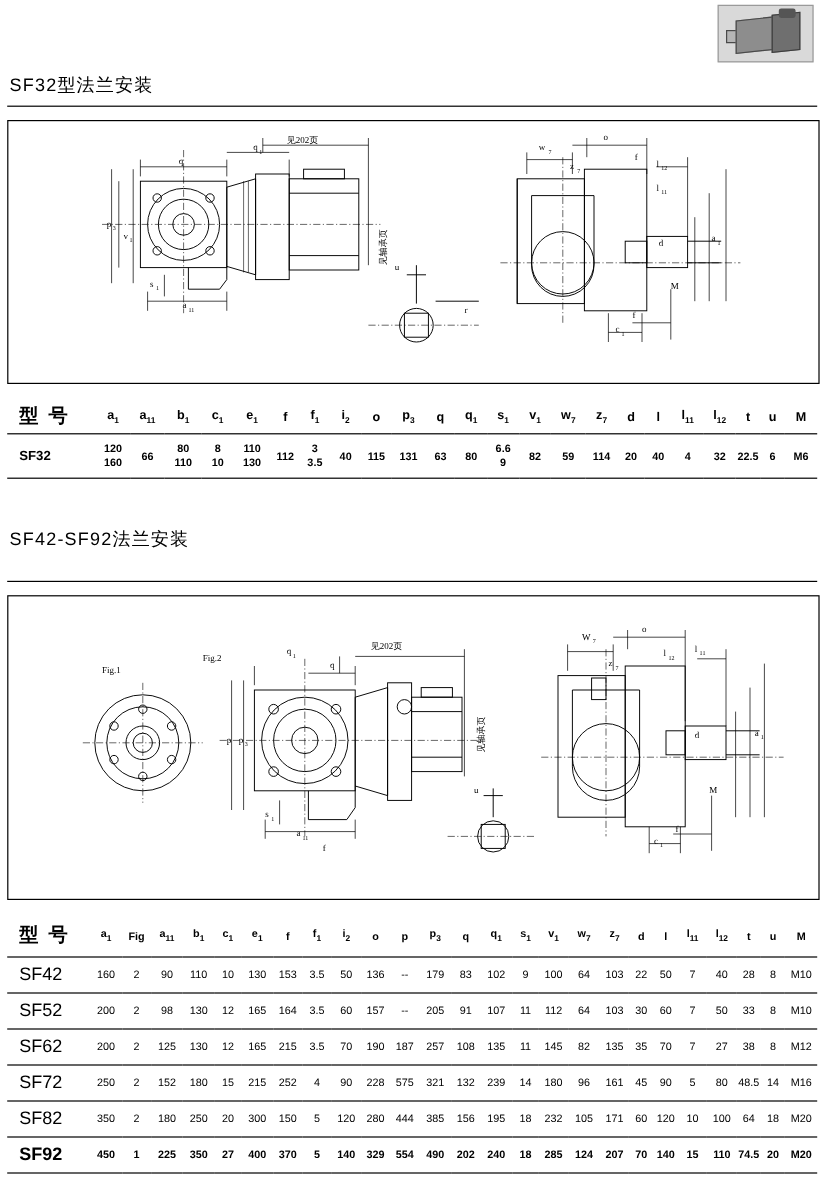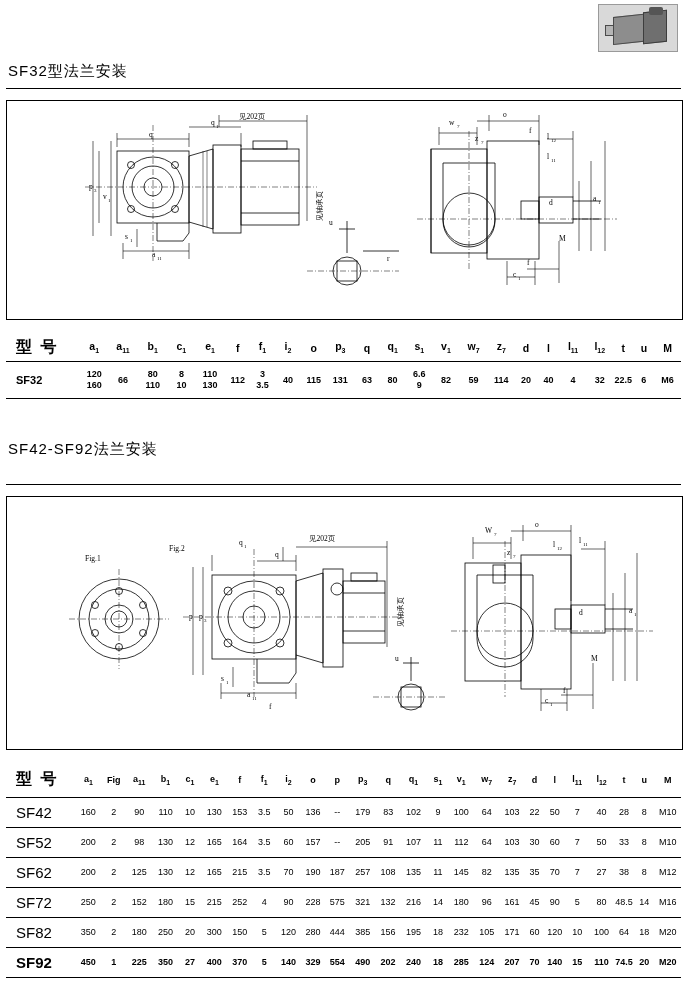--- a/index.html
+++ b/index.html
@@ -556,21 +556,21 @@
           <td class="vals rowline-top">180</td>
           <td class="vals rowline-top">15</td>
           <td class="vals rowline-top">215</td>
           <td class="vals rowline-top">252</td>
           <td class="vals rowline-top">4</td>
           <td class="vals rowline-top">90</td>
           <td class="vals rowline-top">228</td>
           <td class="vals rowline-top">575</td>
           <td class="vals rowline-top">321</td>
           <td class="vals rowline-top">132</td>
-          <td class="vals rowline-top">216</td>
+          <td class="vals rowline-top">239</td>
           <td class="vals rowline-top">14</td>
           <td class="vals rowline-top">180</td>
           <td class="vals rowline-top">96</td>
           <td class="vals rowline-top">161</td>
           <td class="vals rowline-top">45</td>
           <td class="vals rowline-top">90</td>
           <td class="vals rowline-top">5</td>
           <td class="vals rowline-top">80</td>
           <td class="vals rowline-top">48.5</td>
           <td class="vals rowline-top">14</td>

